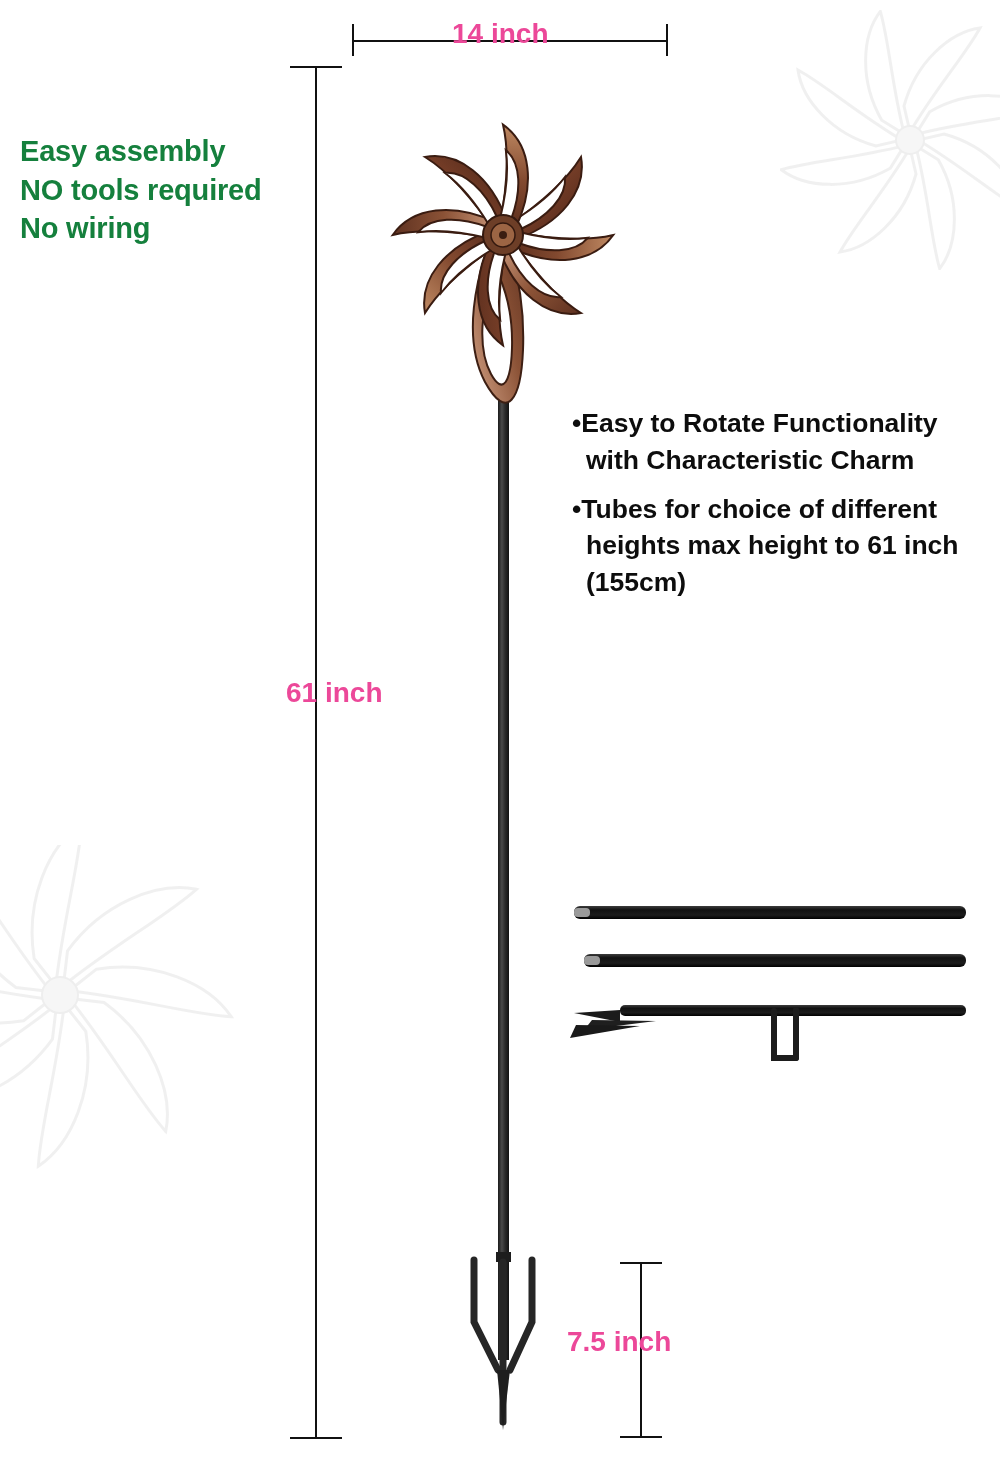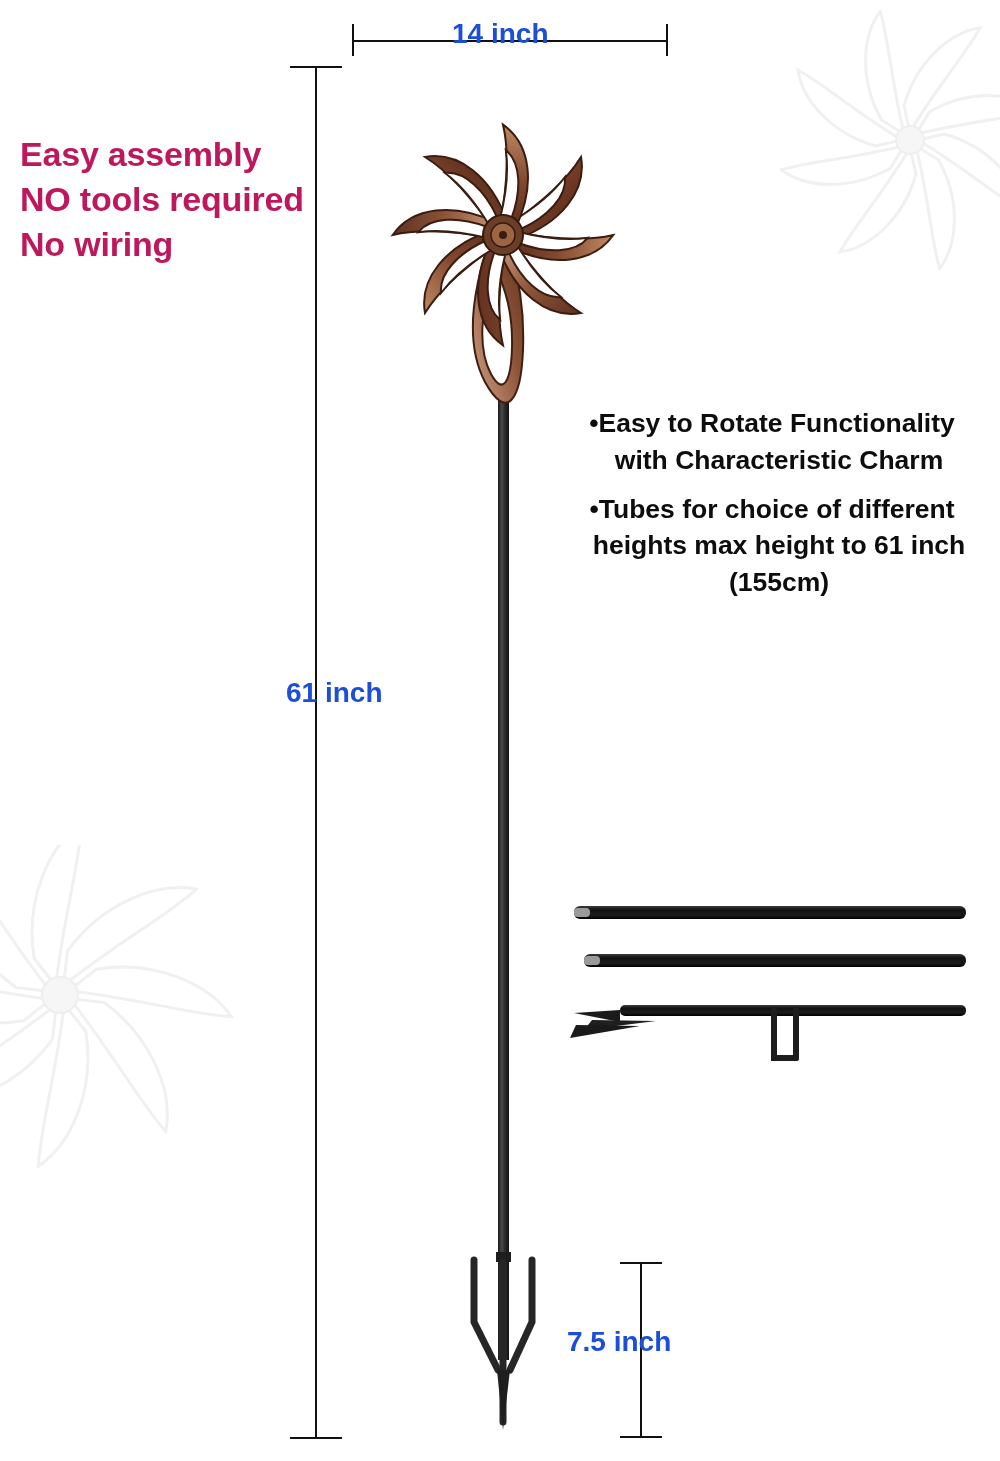--- a/index.html
+++ b/index.html
@@ -36,52 +36,51 @@
     width: 340px;
     height: 390px;
   }
 
   
   .feature-lines {
     position: absolute;
     left: 20px;
     top: 132px;
     width: 320px;
-    font-size: 34px;
+    font-size: 29px;
     font-weight: bold;
-    color: #be185d;
+    color: #15803d;
     line-height: 1.33;
     letter-spacing: -0.2px;
   }
   .feature-lines div { white-space: nowrap; }
 
   .bullets {
     position: absolute;
     left: 572px;
     top: 405px;
     width: 400px;
     font-size: 26.5px;
     font-weight: bold;
     color: #0d0d0d;
     line-height: 1.39;
-    text-align: center;
   }
   .bullet {
     margin-bottom: 12px;
     text-indent: -14px;
     padding-left: 14px;
   }
   .bullet .dot { letter-spacing: 0px; }
 
   
   .dim-label {
     position: absolute;
     font-size: 28px;
     font-weight: bold;
-    color: #1d4ed8;
+    color: #ec4899;
     white-space: nowrap;
   }
   #label-width  { left: 452px; top: 18px; }
   #label-height { left: 258px; top: 677px; margin-left: 28px; }
   #label-stake  { left: 567px; top: 1326px; }
 
   
   .rule { position: absolute; background: #111; }
   .rule.h { height: 2px; }
   .rule.v { width: 2px; }

